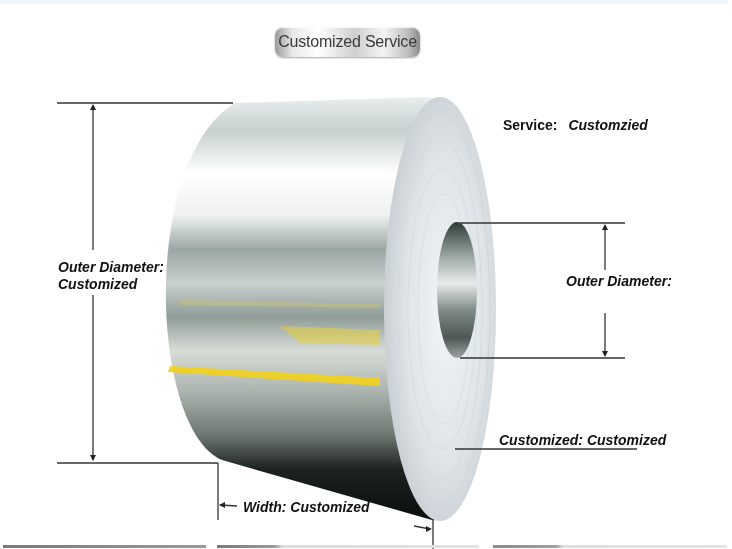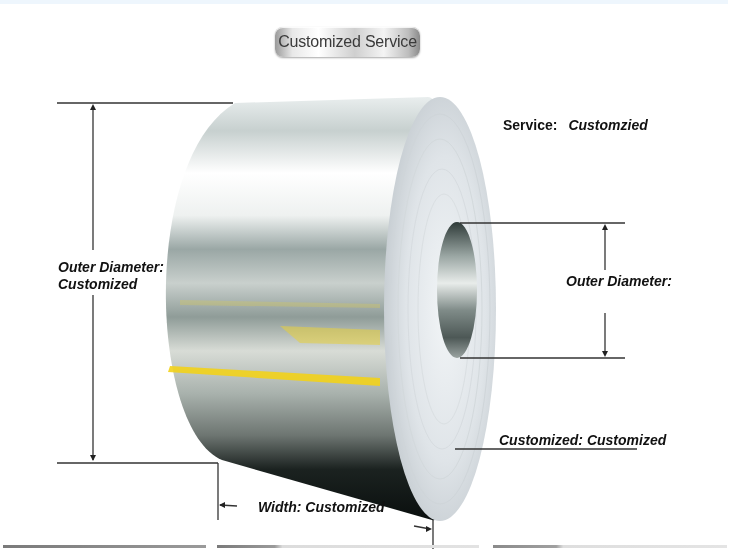--- a/index.html
+++ b/index.html
@@ -125,20 +125,20 @@
 
 <div class="label" style="left:566px; top:273px;">
   <div>Outer Diameter:</div>
 </div>
 
 <div class="label" style="left:499px; top:432px;">
   <span>Customized:</span>
   <span>Customized</span>
 </div>
 
-<div class="label" style="left:258px; top:499px;text-align:right;">
+<div class="label" style="left:243px; top:499px;text-align:right;">
   <span>Width:</span>
   <span>Customized</span>
 </div>
 
 <div class="bottom-bar" style="left:3px; width:203px; background:linear-gradient(90deg,#7a7a7a,#9a9a9a);"></div>
 <div class="bottom-bar" style="left:217px; width:262px; background:linear-gradient(90deg,#7a7a7a 0%,#9a9a9a 22%,#dcdcdc 25%,#e2e2e2 100%);"></div>
 <div class="bottom-bar" style="left:493px; width:234px; background:linear-gradient(90deg,#8a8a8a 0%,#a0a0a0 27%,#dedede 30%,#e4e4e4 100%);"></div>
 
 </body></html>

